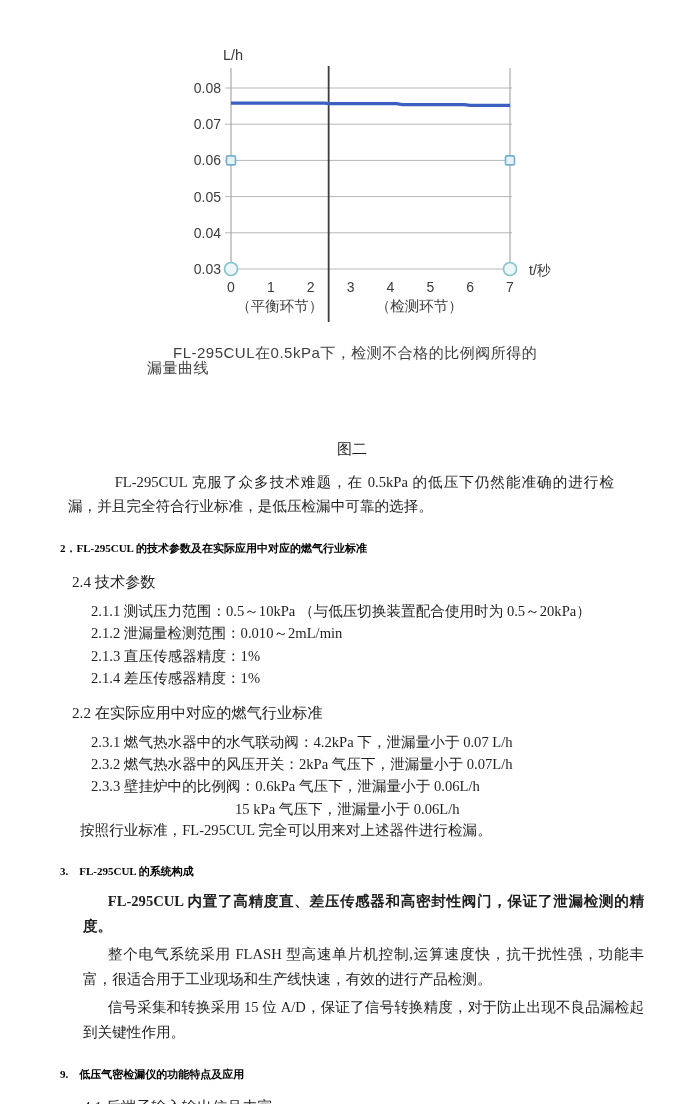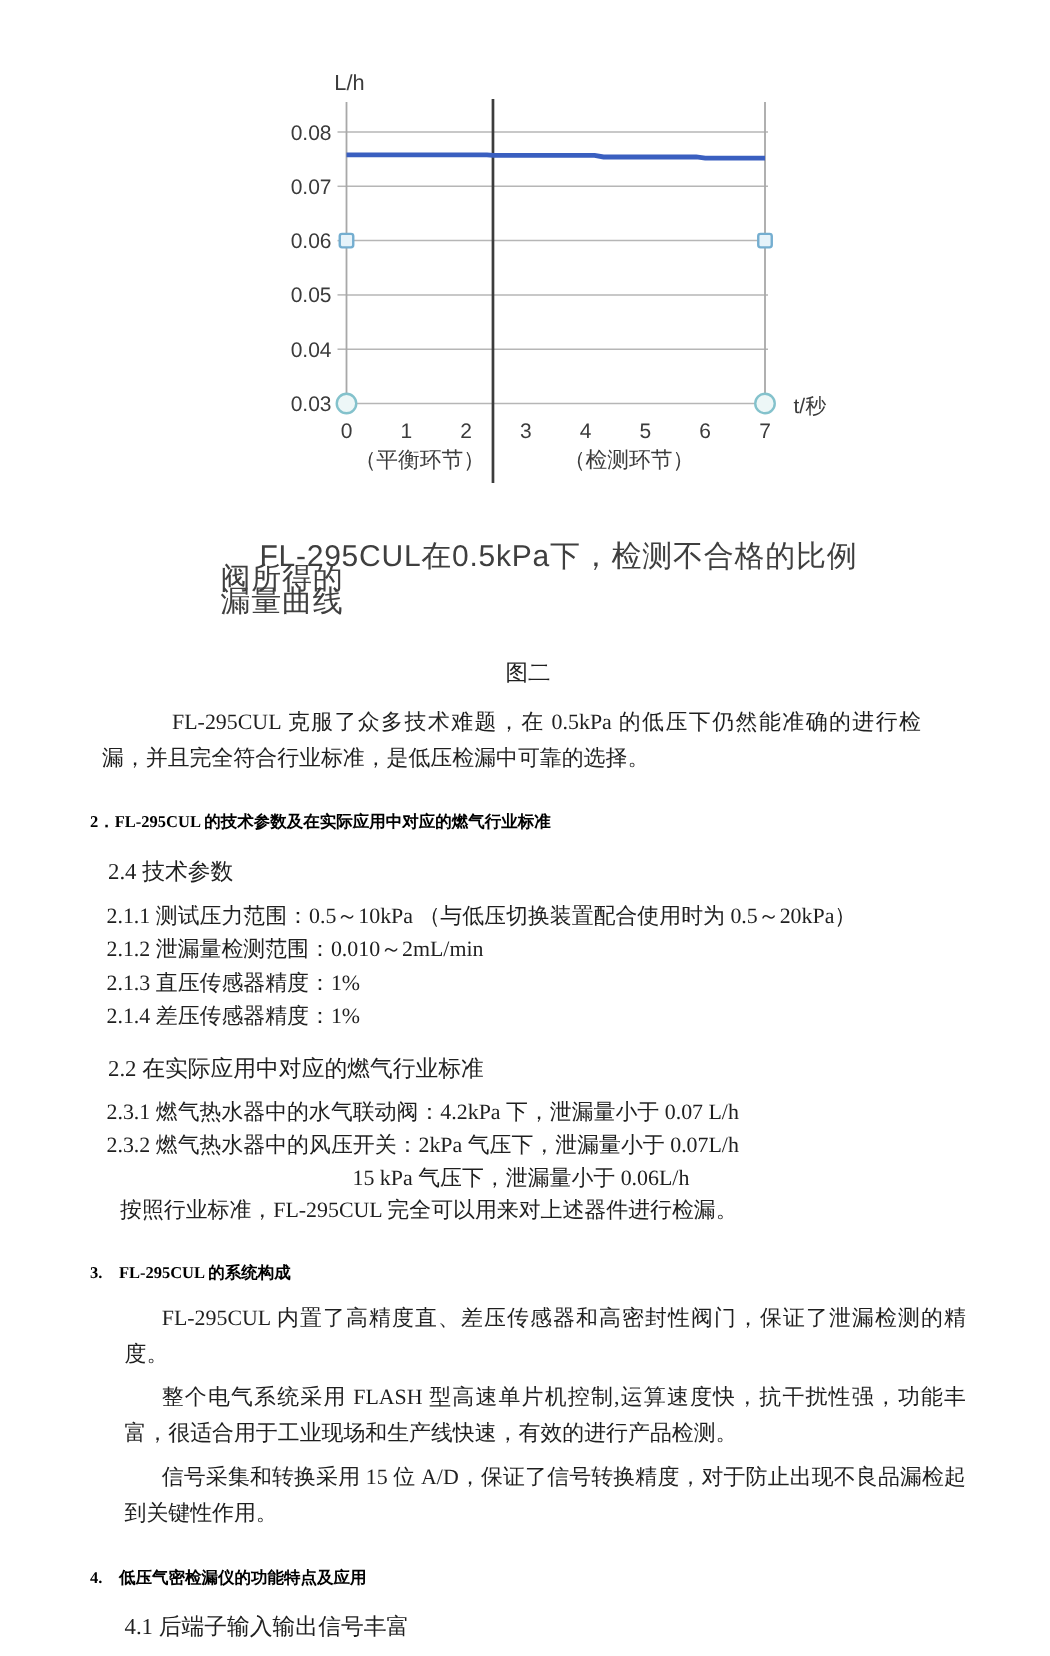--- a/index.html
+++ b/index.html
@@ -10,41 +10,41 @@
     background:#ffffff;
     font-family:"Liberation Serif","DejaVu Serif",serif;
     color:#222;
     overflow:hidden;
   }
   
   .chart-wrap{position:absolute;left:0;top:0;width:700px;height:410px;}
   #chart-svg{position:absolute;left:0;top:0;}
   #chart-svg text{font-family:"Liberation Sans","DejaVu Sans",sans-serif;fill:#3b3b3b;}
   .caption{
-    position:absolute;left:147px;top:364px;width:440px;
+    position:absolute;left:147px;top:345px;width:440px;
     font-family:"Liberation Sans","DejaVu Sans",sans-serif;
-    font-size:20px;line-height:15px;color:#3f3f3f;letter-spacing:.5px;
+    font-size:15px;line-height:15px;color:#3f3f3f;letter-spacing:.5px;
   }
   .caption .cap1{text-indent:26px;}
   
   .doc{
     position:absolute;left:0;top:436px;width:700px;
     box-sizing:border-box;padding:0 56px 0 60px;
     font-size:14.6px;line-height:22px;color:#1f1f1f;
   }
   .fig-label{text-align:center;font-size:15px;margin:2px 0 0 0;}
   .p-intro{margin:11px 30px 0 8px;text-indent:3.2em;line-height:23.5px;text-align:justify;}
   .h-l1{font-size:11px;font-weight:700;color:#000;margin:19px 0 0 0;}
   .h-l2{font-size:15.2px;margin:12px 0 0 12px;}
-  .spec-item{margin-left:11px;line-height:22.4px;}
+  .spec-item{margin-left:31px;line-height:22.4px;}
   .first-item{margin-top:7px;}
   .cont-line{margin-left:175px;line-height:22px;}
   .note-line{margin-left:20px;line-height:21.5px;}
   .p-body{margin:4px 0 0 23px;text-indent:1.7em;line-height:24.5px;text-align:justify;}
-  .p-body.first{margin-top:7px;}
+  .p-body.first{margin-top:7px;font-weight:bold;}
   .h-l2.sub41{margin-top:11px;margin-left:23px;}
 </style>
 </head>
 <body>
 
 <div class="page">
 
   <div class="chart-wrap">
     <svg id="chart-svg" width="700" height="410" viewBox="0 60 700 350">
         <g>
@@ -111,26 +111,27 @@
 
     <div class="h-l2">2.4 技术参数</div>
     <div class="spec-item first-item">2.1.1 测试压力范围：0.5～10kPa （与低压切换装置配合使用时为 0.5～20kPa）</div>
     <div class="spec-item">2.1.2 泄漏量检测范围：0.010～2mL/min</div>
     <div class="spec-item">2.1.3 直压传感器精度：1%</div>
     <div class="spec-item">2.1.4 差压传感器精度：1%</div>
 
     <div class="h-l2">2.2 在实际应用中对应的燃气行业标准</div>
     <div class="spec-item first-item">2.3.1 燃气热水器中的水气联动阀：4.2kPa 下，泄漏量小于 0.07 L/h</div>
     <div class="spec-item">2.3.2 燃气热水器中的风压开关：2kPa 气压下，泄漏量小于 0.07L/h</div>
+    <div class="spec-item">2.3.3 壁挂炉中的比例阀：0.6kPa 气压下，泄漏量小于 0.06L/h</div>
     <div class="cont-line">15 kPa 气压下，泄漏量小于 0.06L/h</div>
     <div class="note-line">按照行业标准，FL-295CUL 完全可以用来对上述器件进行检漏。</div>
 
     <div class="h-l1">3.　FL-295CUL 的系统构成</div>
     <p class="p-body first">FL-295CUL 内置了高精度直、差压传感器和高密封性阀门，保证了泄漏检测的精度。</p>
     <p class="p-body">整个电气系统采用 FLASH 型高速单片机控制,运算速度快，抗干扰性强，功能丰富，很适合用于工业现场和生产线快速，有效的进行产品检测。</p>
     <p class="p-body">信号采集和转换采用 15 位 A/D，保证了信号转换精度，对于防止出现不良品漏检起到关键性作用。</p>
 
-    <div class="h-l1">4.　低压气密检漏仪的功能特点及应用</div>
+    <div class="h-l1">9.　低压气密检漏仪的功能特点及应用</div>
     <div class="h-l2 sub41">4.1 后端子输入输出信号丰富</div>
 
   </div>
 
 </div>
 
 </body></html>

